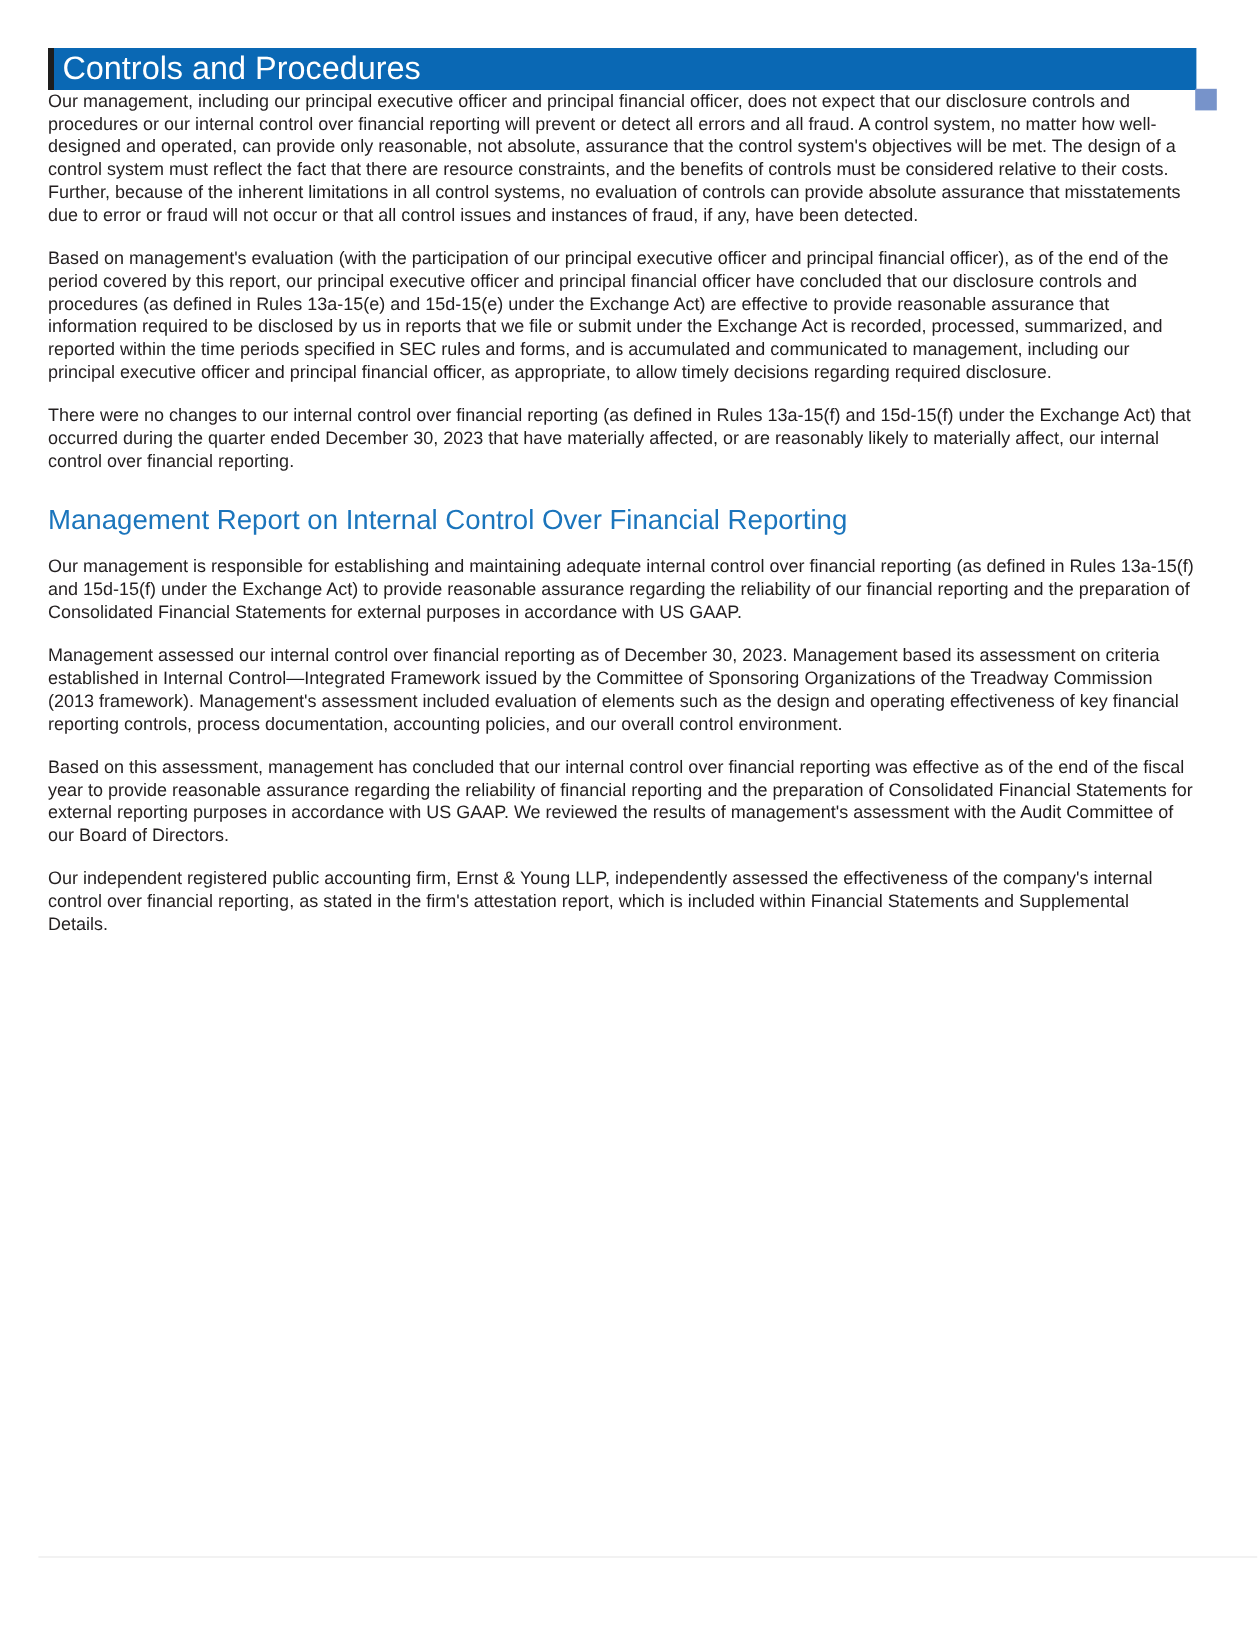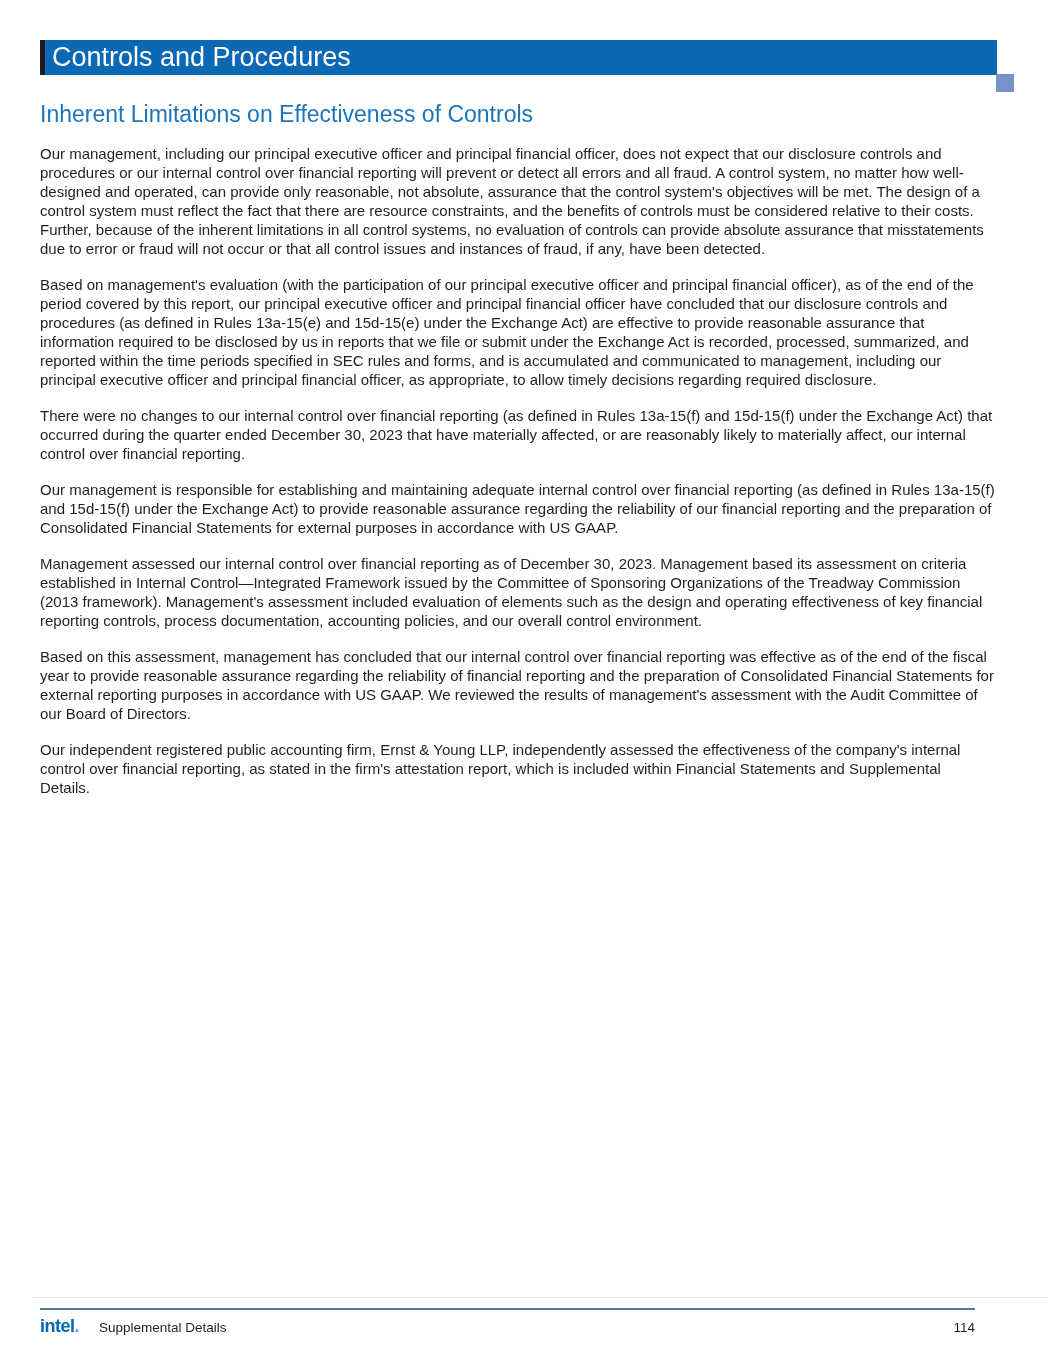--- a/index.html
+++ b/index.html
@@ -102,35 +102,30 @@
 
 <div class="page">
 
   <div class="banner">
     <div class="banner-title">Controls and Procedures</div>
     <div class="corner-square"></div>
   </div>
 
   <div class="content">
 
-    <h2 class="section-heading">Inherent Limitations on Effectiveness of Controls</h2>
     <p>Our management, including our principal executive officer and principal financial officer, does not expect that our disclosure controls and procedures or our internal control over financial reporting will prevent or detect all errors and all fraud. A control system, no matter how well-designed and operated, can provide only reasonable, not absolute, assurance that the control system's objectives will be met. The design of a control system must reflect the fact that there are resource constraints, and the benefits of controls must be considered relative to their costs. Further, because of the inherent limitations in all control systems, no evaluation of controls can provide absolute assurance that misstatements due to error or fraud will not occur or that all control issues and instances of fraud, if any, have been detected.</p>
 
     <p>Based on management's evaluation (with the participation of our principal executive officer and principal financial officer), as of the end of the period covered by this report, our principal executive officer and principal financial officer have concluded that our disclosure controls and procedures (as defined in Rules 13a-15(e) and 15d-15(e) under the Exchange Act) are effective to provide reasonable assurance that information required to be disclosed by us in reports that we file or submit under the Exchange Act is recorded, processed, summarized, and reported within the time periods specified in SEC rules and forms, and is accumulated and communicated to management, including our principal executive officer and principal financial officer, as appropriate, to allow timely decisions regarding required disclosure.</p>
 
     <p>There were no changes to our internal control over financial reporting (as defined in Rules 13a-15(f) and 15d-15(f) under the Exchange Act) that occurred during the quarter ended December 30, 2023 that have materially affected, or are reasonably likely to materially affect, our internal control over financial reporting.</p>
 
+    <h2 class="section-heading">Management Report on Internal Control Over Financial Reporting</h2>
     <p>Our management is responsible for establishing and maintaining adequate internal control over financial reporting (as defined in Rules 13a-15(f) and 15d-15(f) under the Exchange Act) to provide reasonable assurance regarding the reliability of our financial reporting and the preparation of Consolidated Financial Statements for external purposes in accordance with US GAAP.</p>
     <p>Management assessed our internal control over financial reporting as of December 30, 2023. Management based its assessment on criteria established in Internal Control—Integrated Framework issued by the Committee of Sponsoring Organizations of the Treadway Commission (2013 framework). Management's assessment included evaluation of elements such as the design and operating effectiveness of key financial reporting controls, process documentation, accounting policies, and our overall control environment.</p>
     <p>Based on this assessment, management has concluded that our internal control over financial reporting was effective as of the end of the fiscal year to provide reasonable assurance regarding the reliability of financial reporting and the preparation of Consolidated Financial Statements for external reporting purposes in accordance with US GAAP. We reviewed the results of management's assessment with the Audit Committee of our Board of Directors.</p>
     <p>Our independent registered public accounting firm, Ernst &amp; Young LLP, independently assessed the effectiveness of the company's internal control over financial reporting, as stated in the firm's attestation report, which is included within Financial Statements and Supplemental Details.</p>
 
   </div>
 
   <div class="footer-hairline"></div>
 
-  <div class="footer">
-    <span class="intel-logo"><span>intel</span><span class="dot">.</span></span>
-    <span class="footer-label">Supplemental Details</span>
-    <span class="footer-page">114</span>
-  </div>
 
 </div>
 
 </body></html>

